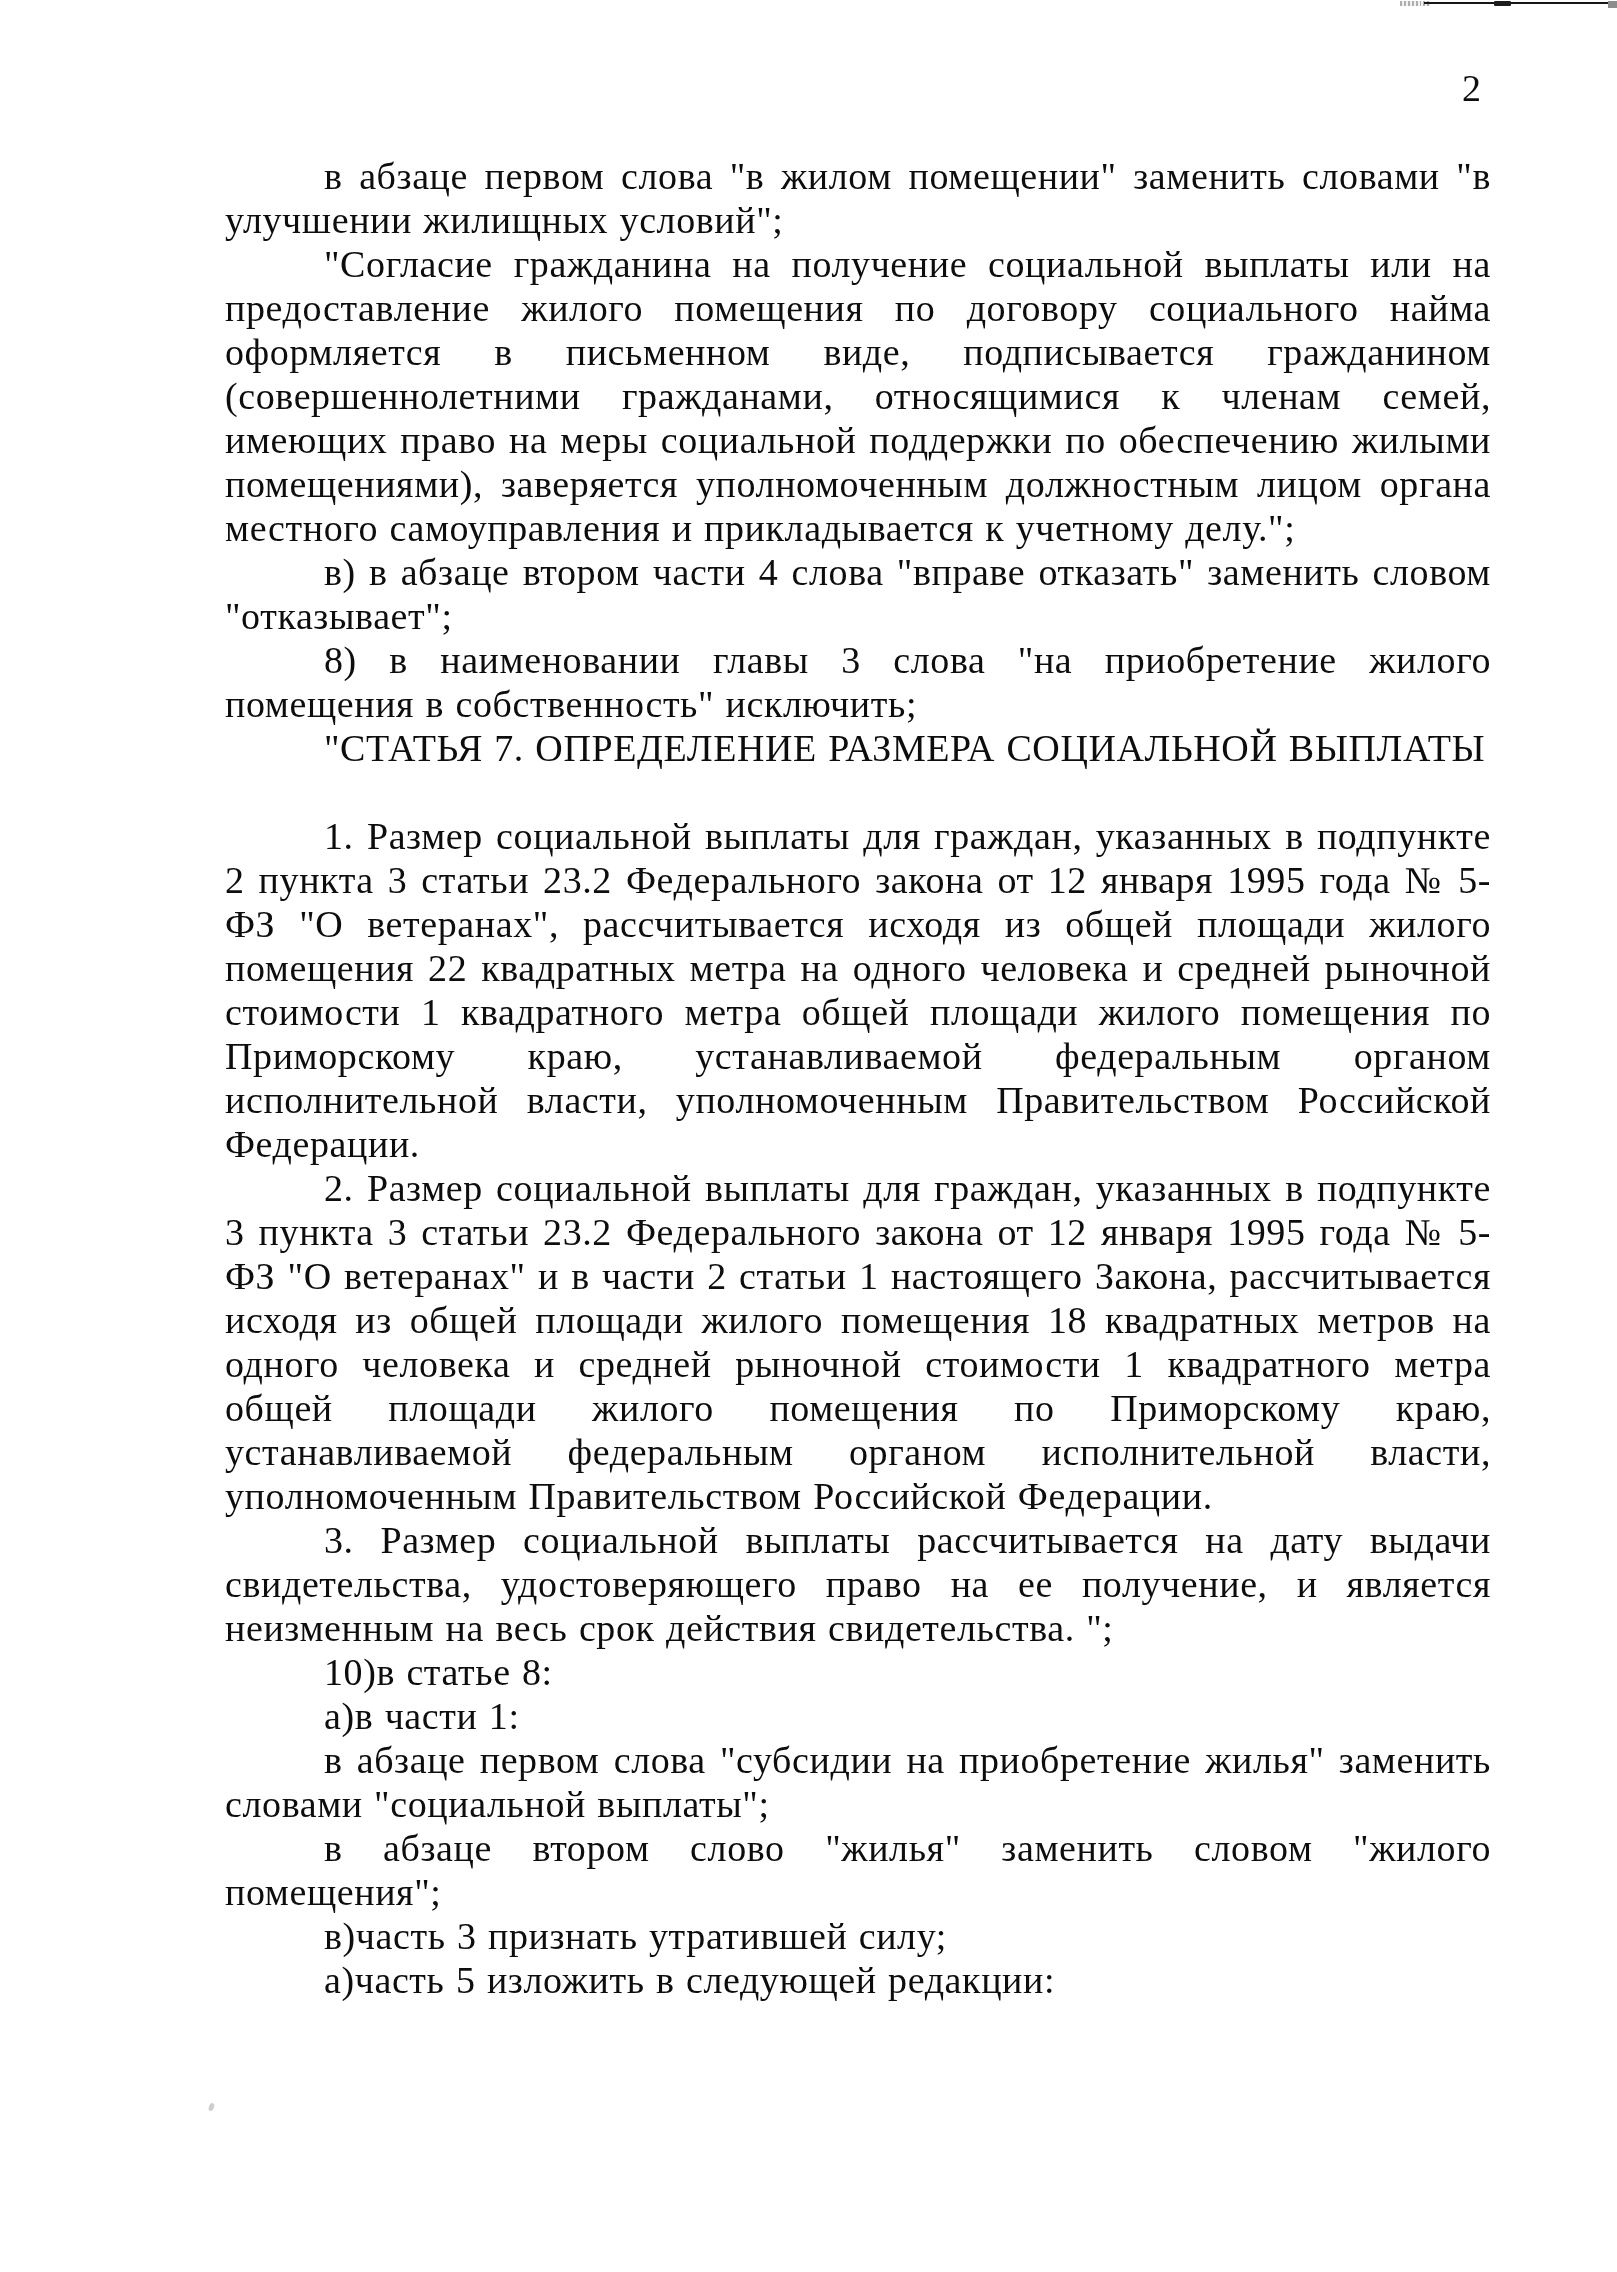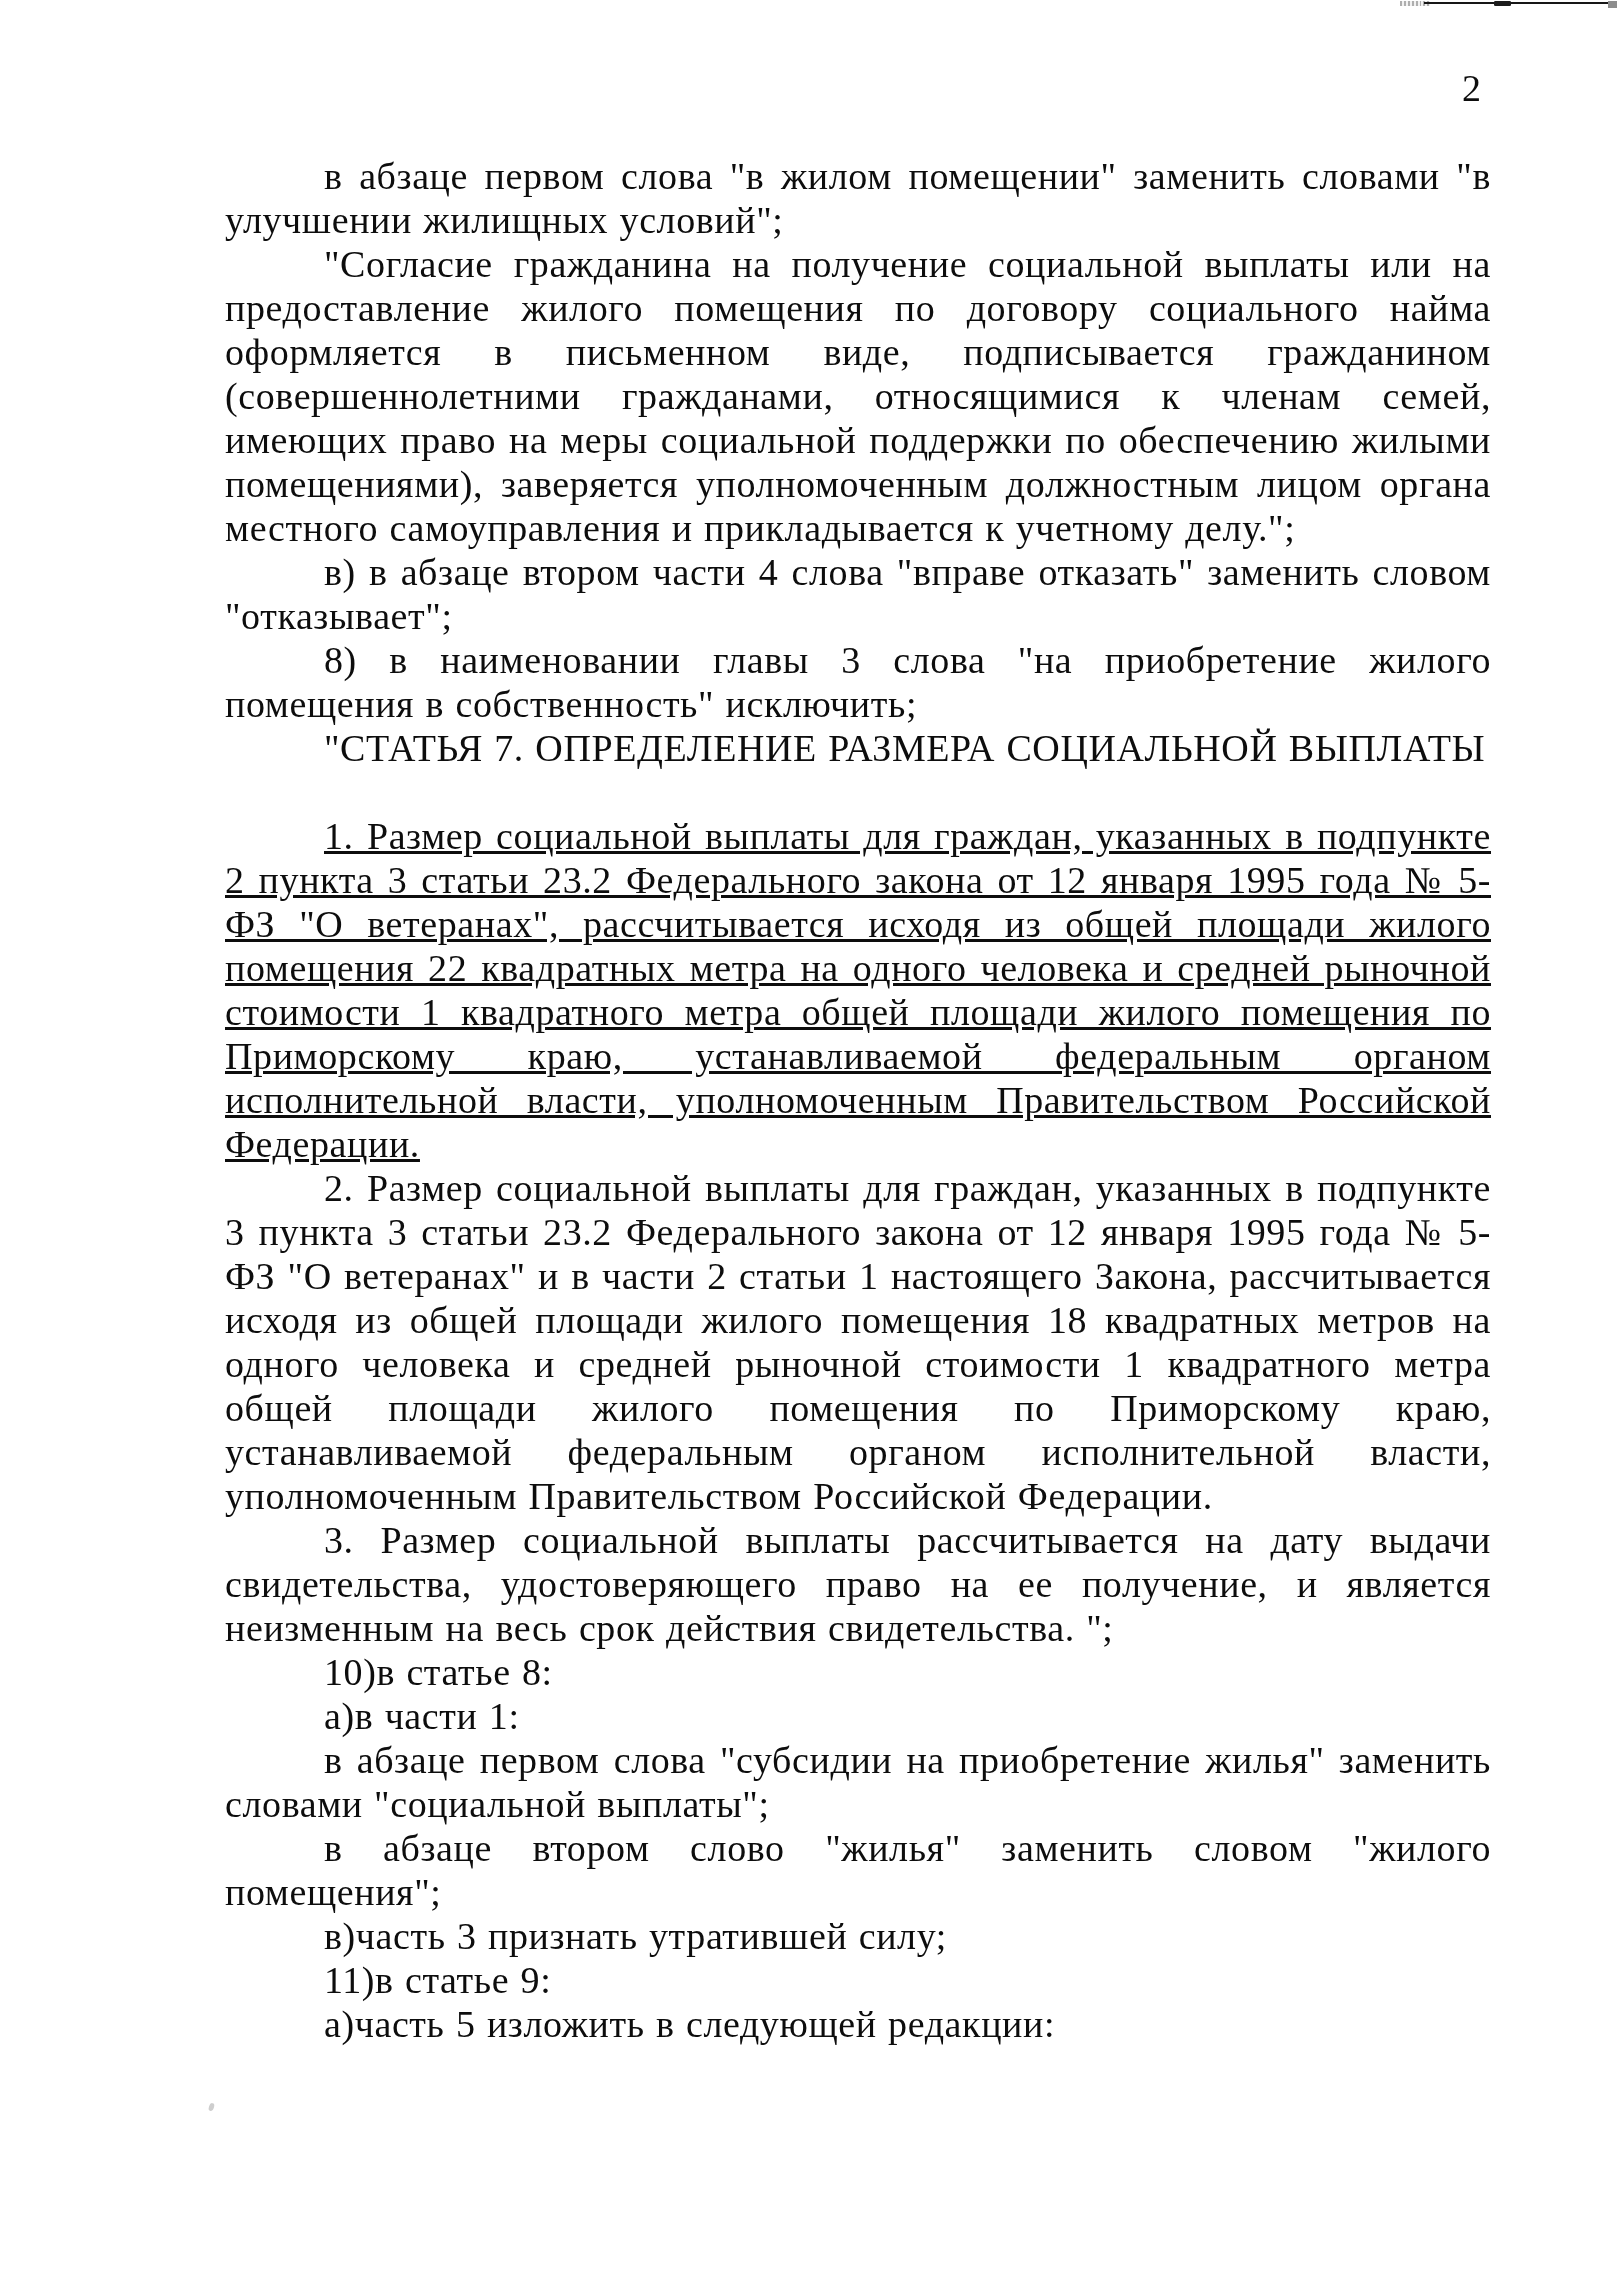--- a/index.html
+++ b/index.html
@@ -30,21 +30,20 @@
     letter-spacing:0.6px;
     word-spacing:1.3px;
   }
   .text-block p{
     margin:0;
     text-indent:99px;
     text-align:justify;
   }
   .text-block p.gap{
     margin-top:44px;
-    text-decoration:underline;
   }
   .text-block p.heading{
     white-space:nowrap;
   }
   
   .art-speckle{
     position:absolute;left:1400px;top:0.6px;width:30px;height:5.8px;
     background:repeating-linear-gradient(90deg,#9a9a9a 0 1.9px,#eeeeee 1.9px 3.9px);
     opacity:.8;
   }
@@ -86,18 +85,17 @@
     <p>8) в наименовании главы 3 слова "на приобретение жилого помещения в собственность" исключить;</p>
     <p class="heading">"СТАТЬЯ 7. ОПРЕДЕЛЕНИЕ РАЗМЕРА СОЦИАЛЬНОЙ ВЫПЛАТЫ</p>
     <p class="gap">1. Размер социальной выплаты для граждан, указанных в подпункте 2 пункта 3 статьи 23.2 Федерального закона от 12 января 1995 года № 5-ФЗ "О ветеранах", рассчитывается исходя из общей площади жилого помещения 22 квадратных метра на одного человека и средней рыночной стоимости 1 квадратного метра общей площади жилого помещения по Приморскому краю, устанавливаемой федеральным органом исполнительной власти, уполномоченным Правительством Российской Федерации.</p>
     <p>2. Размер социальной выплаты для граждан, указанных в подпункте 3 пункта 3 статьи 23.2 Федерального закона от 12 января 1995 года № 5-ФЗ "О ветеранах" и в части 2 статьи 1 настоящего Закона, рассчитывается исходя из общей площади жилого помещения 18 квадратных метров на одного человека и средней рыночной стоимости 1 квадратного метра общей площади жилого помещения по Приморскому краю, устанавливаемой федеральным органом исполнительной власти, уполномоченным Правительством Российской Федерации.</p>
     <p>3. Размер социальной выплаты рассчитывается на дату выдачи свидетельства, удостоверяющего право на ее получение, и является неизменным на весь срок действия свидетельства. ";</p>
     <p>10)в статье 8:</p>
     <p>а)в части 1:</p>
     <p>в абзаце первом слова "субсидии на приобретение жилья" заменить словами "социальной выплаты";</p>
     <p>в абзаце втором слово "жилья" заменить словом "жилого помещения";</p>
     <p>в)часть 3 признать утратившей силу;</p>
-    <p>11)в статье 9:</p>
     <p>а)часть 5 изложить в следующей редакции:</p>
   </div>
 
 </div>
 
 
 </body></html>

